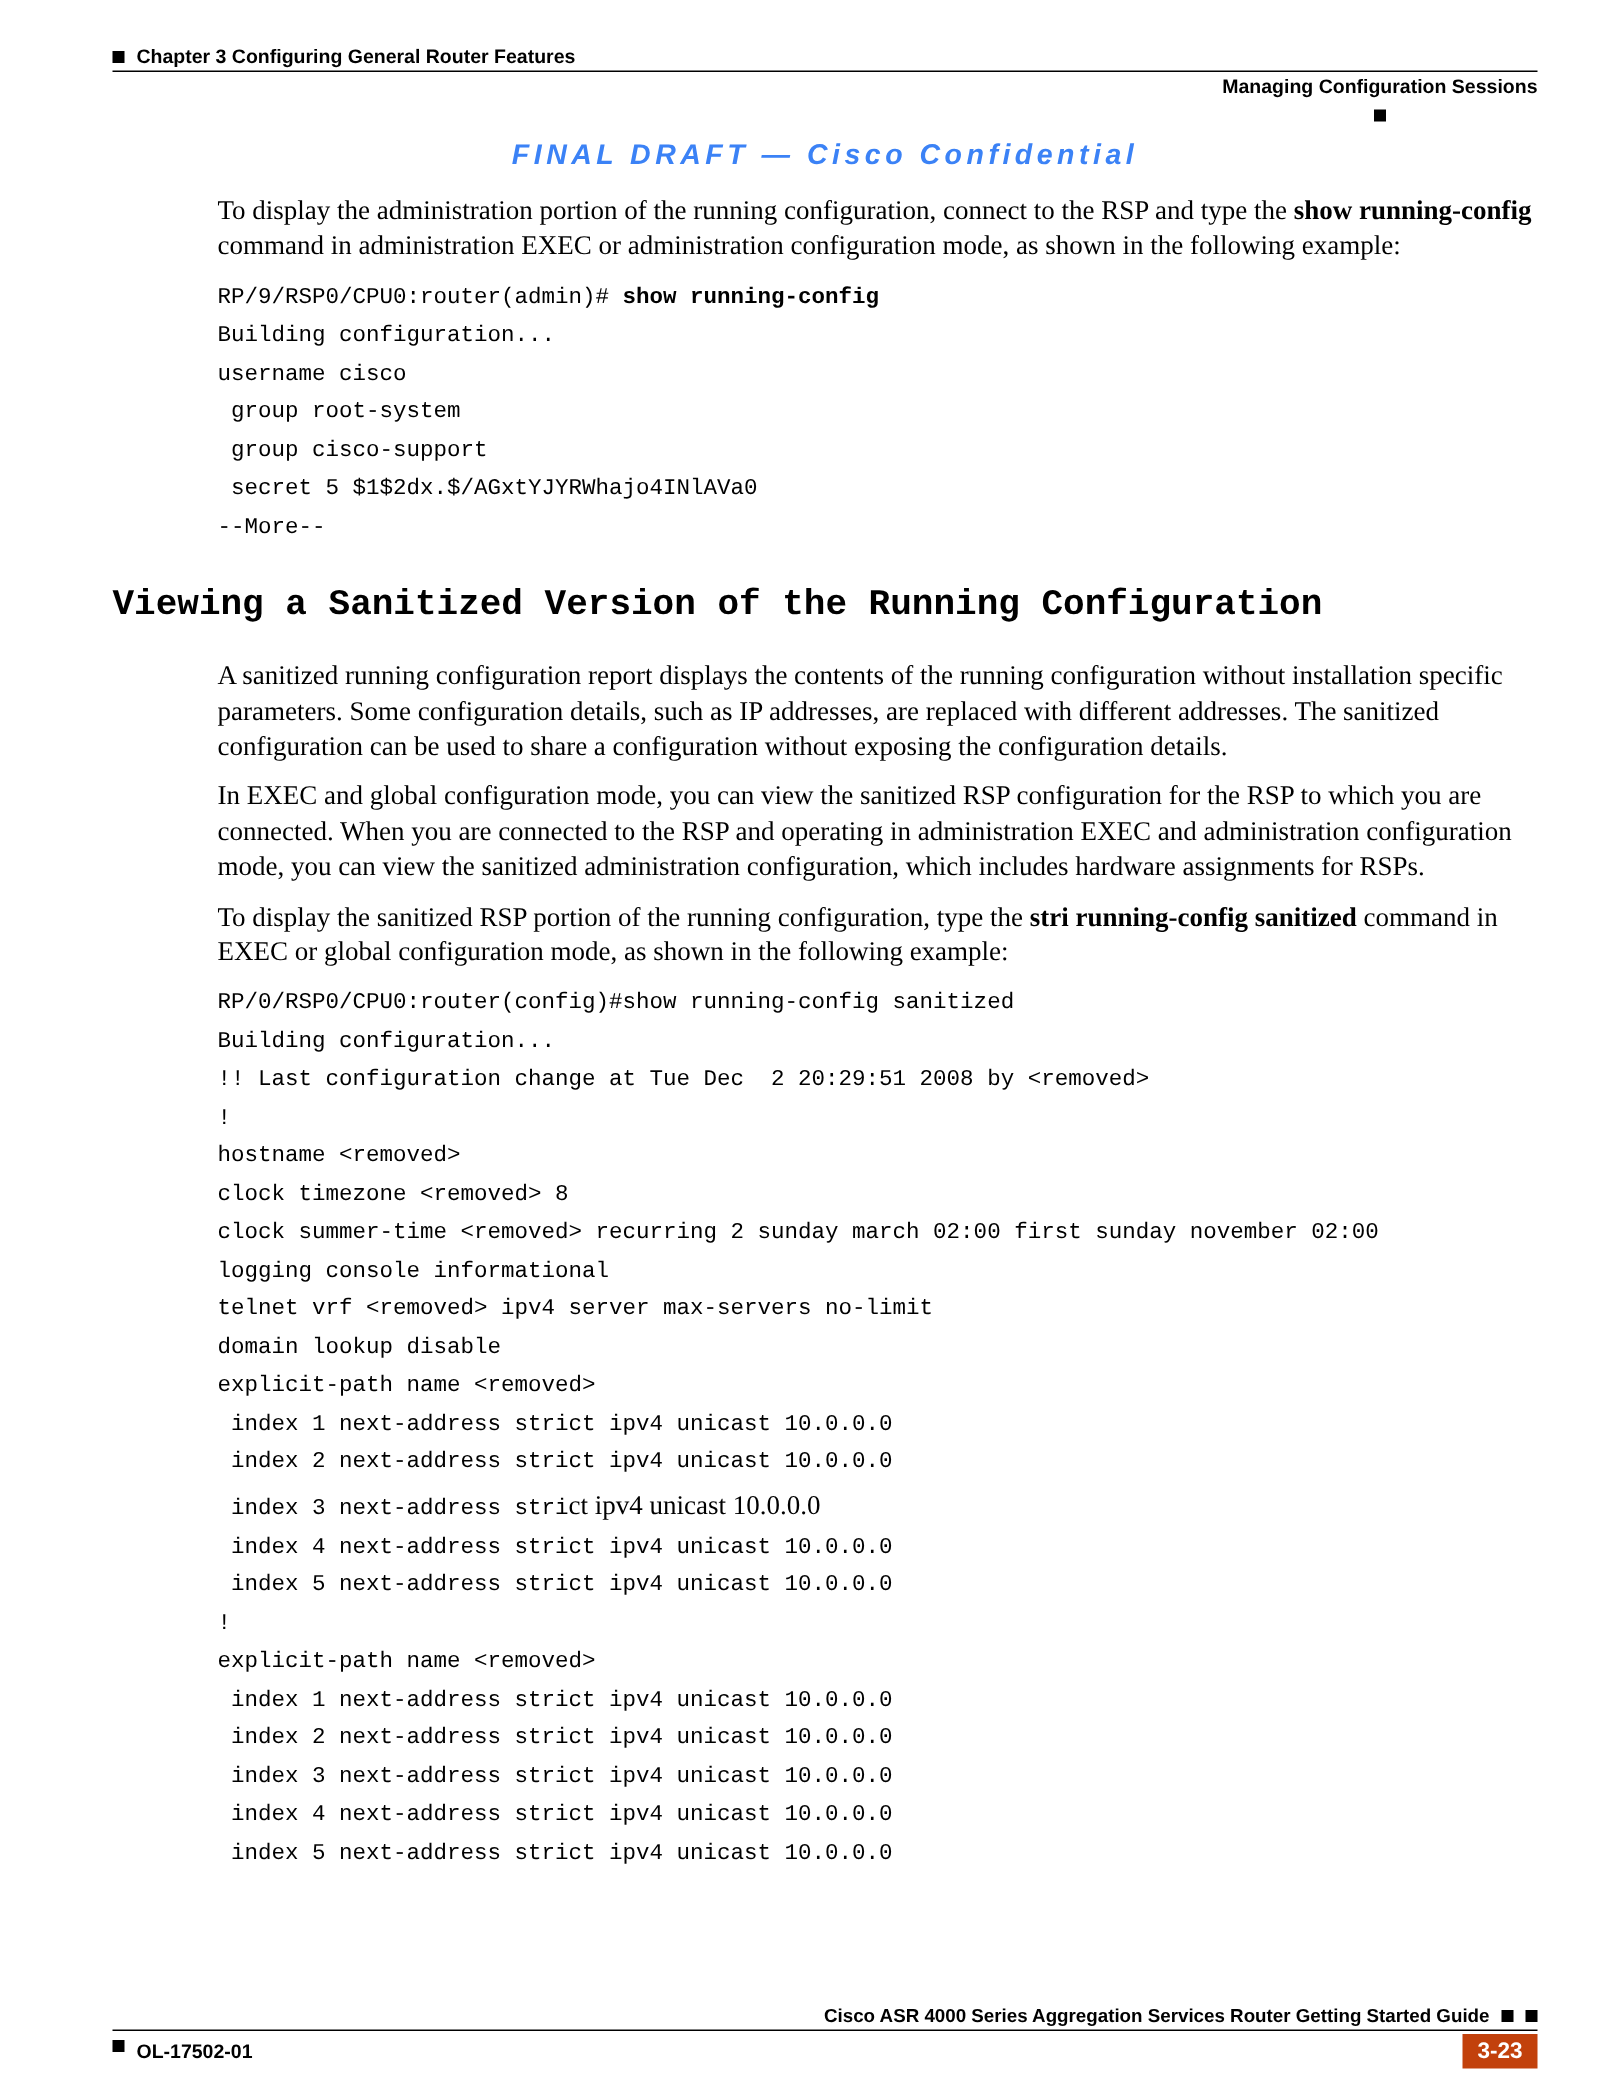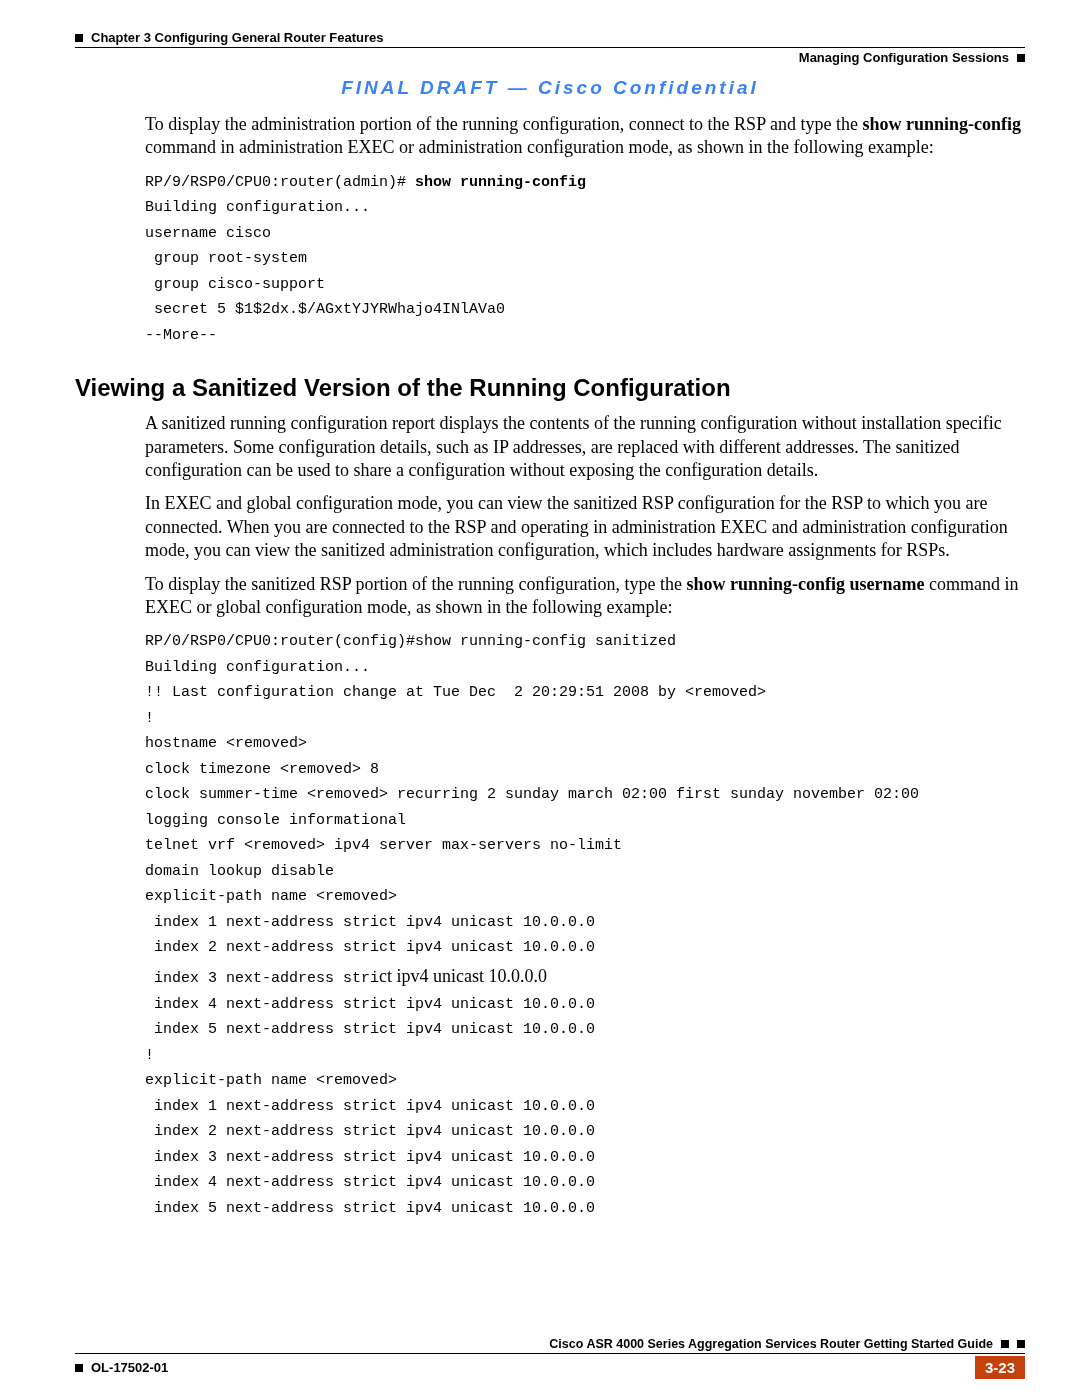--- a/index.html
+++ b/index.html
@@ -27,20 +27,21 @@
   .runhead-left {
     display: flex;
     align-items: center;
     gap: 8px;
   }
   .runhead-right {
     display: flex;
     align-items: center;
     gap: 8px;
     margin-top: 22px;
+    flex-direction: column;
   }
   .sq {
     width: 8px;
     height: 8px;
     background: #000;
     display: inline-block;
   }
   .rule {
     border: none;
     border-top: 1px solid #000;
@@ -68,24 +69,24 @@
     font-family: "Courier New", Courier, monospace;
     font-size: 15px;
     line-height: 1.7;
     white-space: pre;
     margin: 8px 0 18px 0;
   }
   .mono .bold {
     font-weight: 700;
   }
   h2.section {
-    font-family: Liberation Sans, sans-serif;
+    font-family: Liberation Mono, monospace;
     font-weight: 700;
     font-size: 24px;
-    margin: 26px 0 10px 0;
+    margin: 26px 0 22px 0;
   }
   .footer {
     position: absolute;
     bottom: 18px;
     left: 75px;
     right: 55px;
   }
   .foot-title-row {
     display: flex;
     justify-content: flex-end;
@@ -104,21 +105,20 @@
     display: flex;
     justify-content: space-between;
     align-items: center;
     font-family: Arial, Helvetica, sans-serif;
     font-size: 13px;
     font-weight: 700;
     margin-top: 2px;
   }
   .foot-left {
     display: flex;
-    align-items: center;
     gap: 8px;
   }
   .pagebox {
     background: #c2410c;
     color: #fff;
     padding: 3px 10px;
     font-family: Liberation Sans, sans-serif;
     font-weight: 700;
     font-size: 15px;
   }
@@ -162,21 +162,21 @@
  secret 5 $1$2dx.$/AGxtYJYRWhajo4INlAVa0
 --More--</span></div>
   </div>
 
   <h2 class="section">Viewing a Sanitized Version of the Running Configuration</h2>
 
   <div class="body-indent">
     <p class="body">A sanitized running configuration report displays the contents of the running configuration without installation specific parameters. Some configuration details, such as IP addresses, are replaced with different addresses. The sanitized configuration can be used to share a configuration without exposing the configuration details.</p>
     <p class="body">In EXEC and global configuration mode, you can view the sanitized RSP configuration for the RSP to which you are connected. When you are connected to the RSP and operating in administration EXEC and administration configuration mode, you can view the sanitized administration configuration, which includes hardware assignments for RSPs.</p>
     <p class="body">
-      <span>To display the sanitized RSP portion of the running configuration, type the </span><b>show running-config username</b><span> command in EXEC or global configuration mode, as shown in the following example:</span>
+      <span>To display the sanitized RSP portion of the running configuration, type the </span><b>stri running-config sanitized</b><span> command in EXEC or global configuration mode, as shown in the following example:</span>
     </p>
 
     <div class="mono"><span>RP/0/RSP0/CPU0:router(config)#show running-config sanitized
 Building configuration...
 !! Last configuration change at Tue Dec  2 20:29:51 2008 by &lt;removed&gt;
 !
 hostname &lt;removed&gt;
 clock timezone &lt;removed&gt; 8
 clock summer-time &lt;removed&gt; recurring 2 sunday march 02:00 first sunday november 02:00
 logging console informational

